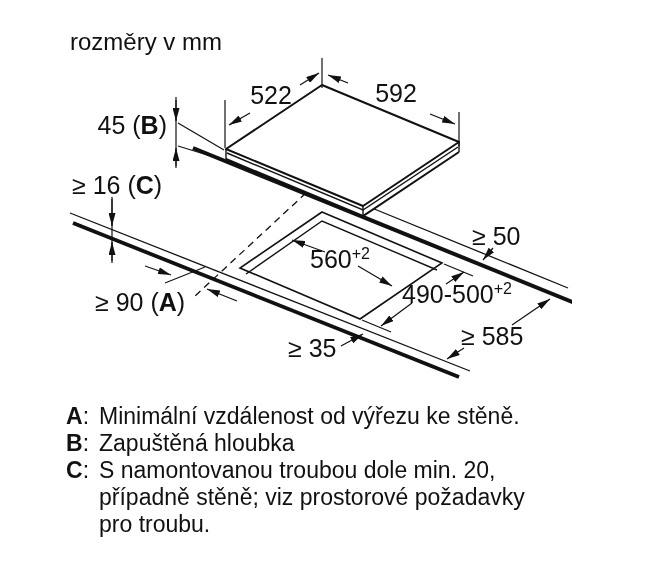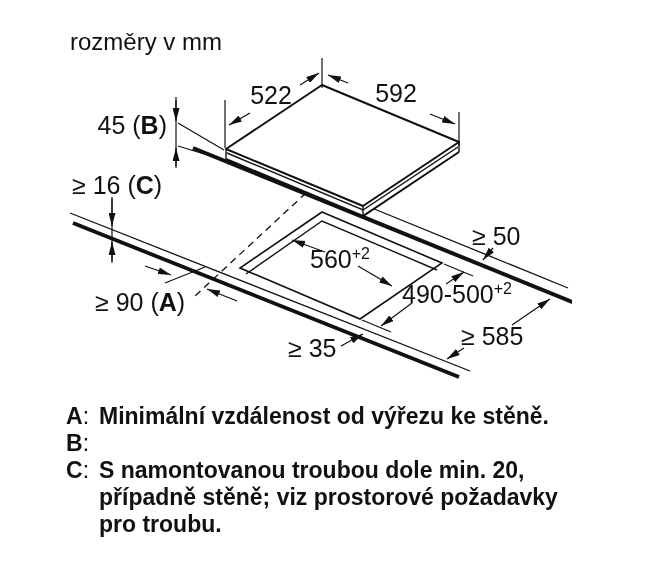--- a/index.html
+++ b/index.html
@@ -25,21 +25,21 @@
     width:540px;
     font-size:23px;
     line-height:27px;
   }
   .legend-row{display:flex;align-items:flex-start;}
   .legend-key{
     flex:0 0 33px;
     white-space:nowrap;
   }
   .legend-key .k{font-weight:bold;}
-  .legend-text{white-space:pre-line;font-weight:bold;}
+  .legend-text{white-space:pre-line;}
 </style>
 </head>
 <body>
 
 <div class="page">
 
   <svg width="650" height="398" viewBox="0 0 650 398">
 
     <defs>
       <marker id="arr" viewBox="0 0 13 7" refX="13" refY="3.5" markerWidth="13" markerHeight="7" markerUnits="userSpaceOnUse" orient="auto">
@@ -146,20 +146,21 @@
 
   </svg>
 
   <div class="legend">
     <div class="legend-row">
       <span class="legend-key"><span class="k">A</span><span>:</span></span>
       <span class="legend-text">Minimální vzdálenost od výřezu ke stěně.</span>
     </div>
     <div class="legend-row">
       <span class="legend-key"><span class="k">B</span><span>:</span></span>
+      <span class="legend-text">Zapuštěná hloubka</span>
     </div>
     <div class="legend-row">
       <span class="legend-key"><span class="k">C</span><span>:</span></span>
       <span class="legend-text">S namontovanou troubou dole min. 20,
 případně stěně; viz prostorové požadavky
 pro troubu.</span>
     </div>
   </div>
 
 </div>

